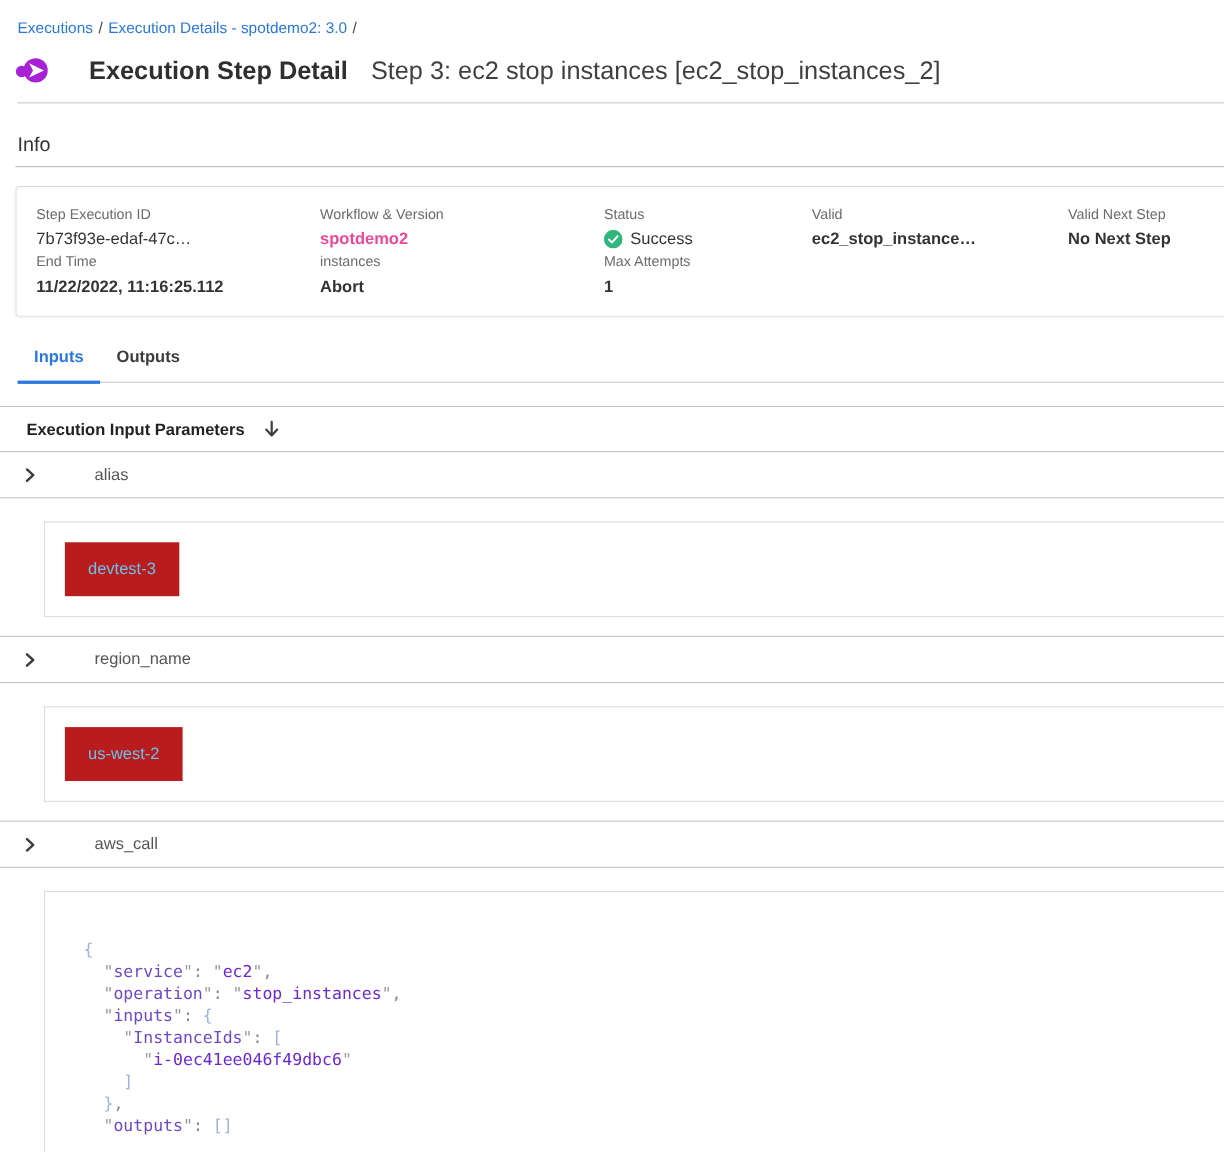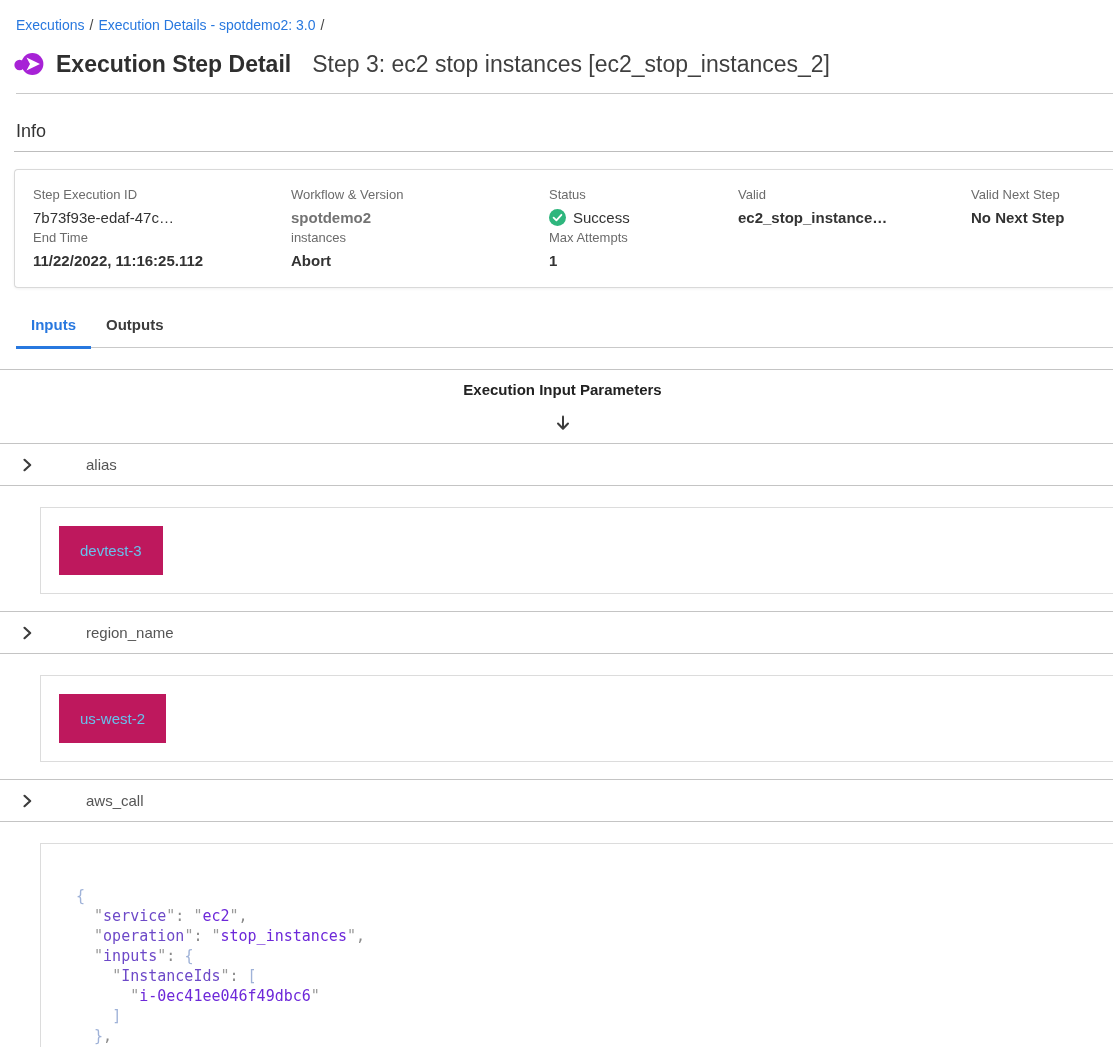--- a/index.html
+++ b/index.html
@@ -6,62 +6,62 @@
   html,body { width:1113px; height:1047px; overflow:hidden; background:#fff;
     font-family:"Liberation Sans","DejaVu Sans",sans-serif; color:#333; }
 
   
   .breadcrumb { padding:17px 0 0 16px; font-size:14px; color:#333; }
   .breadcrumb a { color:#2878df; text-decoration:none; cursor:pointer; }
   .breadcrumb .sep { color:#444; margin:0 5px; }
 
   
   .title-row { display:flex; align-items:center; gap:12px; padding:16px 0 0 14px; }
-  .title-row h1 { font-size:23px; font-weight:700; color:#2f2f2f; white-space:nowrap; }
+  .title-row h1 { font-size:23px; font-weight:700; color:#2f2f2f; white-space:nowrap;margin-left:25px; }
   .title-row .subtitle { font-size:23px; font-weight:400; color:#3f3f3f; margin-left:9px; }
   .logo { width:30px; height:30px; flex:0 0 auto; }
   .divider-title { border:none; border-top:1px solid #c9c9c9; margin:14px 0 0 16px; }
 
   
   .info-heading { font-size:18px; font-weight:500; color:#333; margin:27px 0 0 16px; }
   .divider-info { border:none; border-top:1px solid #bdbdbd; margin:9px 0 0 14px; }
 
   .info-card { margin:17px 0 0 14px; background:#fff; border:1px solid #d9d9d9; border-right:none;
     border-radius:4px 0 0 4px; box-shadow:0 1px 3px rgba(0,0,0,.06);
     padding:17px 0 18px 18px; display:grid;
     grid-template-columns:258px 258px 189px 233px 1fr; grid-auto-rows:auto; row-gap:4px; }
   .flabel { font-size:13px; color:#6b6b6b; margin-bottom:7px; }
   .fvalue { font-size:15px; color:#333; font-weight:700; }
   .fvalue.regular { font-weight:400; }
-  .fvalue.link { color:#737373; cursor:pointer; }
+  .fvalue.link { color:#ec4899; cursor:pointer; }
   .status-line { display:flex; align-items:center; gap:7px; font-weight:400; }
   .check-icon { width:17px; height:17px; }
 
   
   .tabs { display:flex; margin:24px 0 0 16px; border-bottom:1px solid #c9c9c9; }
   .tab { font-size:15px; font-weight:700; color:#3c3c3c; padding:4px 15px 13px 15px;
     cursor:pointer; border-bottom:3px solid transparent; margin-bottom:-2px; }
   .tab.active { color:#2878df; border-bottom-color:#2878df; }
 
   
   .params { margin-top:21px; }
   .params-header { border-top:1px solid #c4c4c4; display:flex; align-items:center; gap:16px;
-    padding:11px 12px 11px 24px;flex-direction:column; }
+    padding:11px 12px 11px 24px; }
   .params-header .ph-label { font-size:15px; font-weight:700; color:#222; }
   .arrow-down-icon { width:18px; height:18px; cursor:pointer; }
 
   .param-row { border-top:1px solid #c4c4c4; border-bottom:1px solid #c4c4c4;
     display:flex; align-items:center; gap:15px; padding:12px 0 12px 20px; cursor:pointer; }
   .chevron-icon { width:14px; height:14px; flex:0 0 auto; }
   .param-name { font-size:15px; color:#555;margin-left:37px; }
 
   .param-content { padding:21px 0 17px 40px; }
   .panel { background:#fff; border:1px solid #dcdcdc; border-right:none; }
   .panel.chip-panel { padding:18px; }
-  .chip { display:inline-block; background:#be185d; padding:16px 21px; font-size:15px; color:#67c2ec; }
+  .chip { display:inline-block; background:#b91c1c; padding:16px 21px; font-size:15px; color:#67c2ec; }
 
   .panel.code-panel { padding:42px 20px 20px 35px; min-height:260px; }
   .code { font-family:"DejaVu Sans Mono","Liberation Mono",monospace; font-size:15px; line-height:20px; }
   .code div { white-space:pre; }
   .tok-q { color:#9a9a9a; }
   .tok-k { color:#6d49c8; }
   .tok-s { color:#6d28d9; }
   .tok-p { color:#8a8a8a; }
   .tok-b { color:#9fb2d8; }
 </style>

